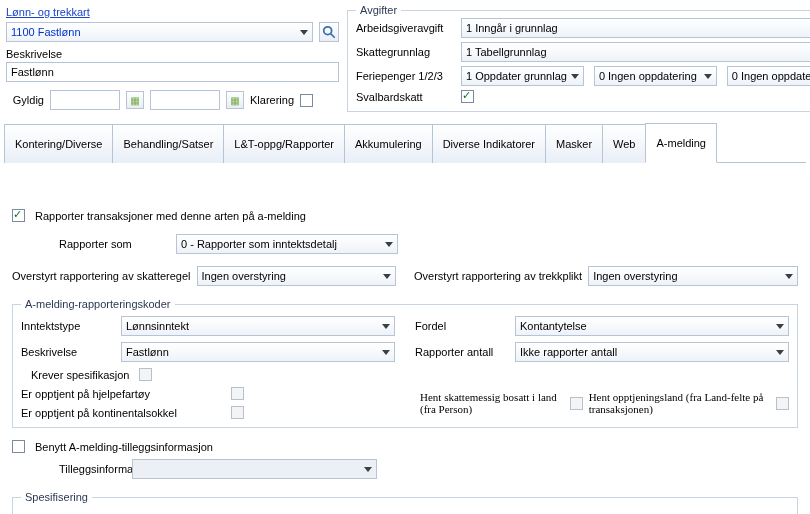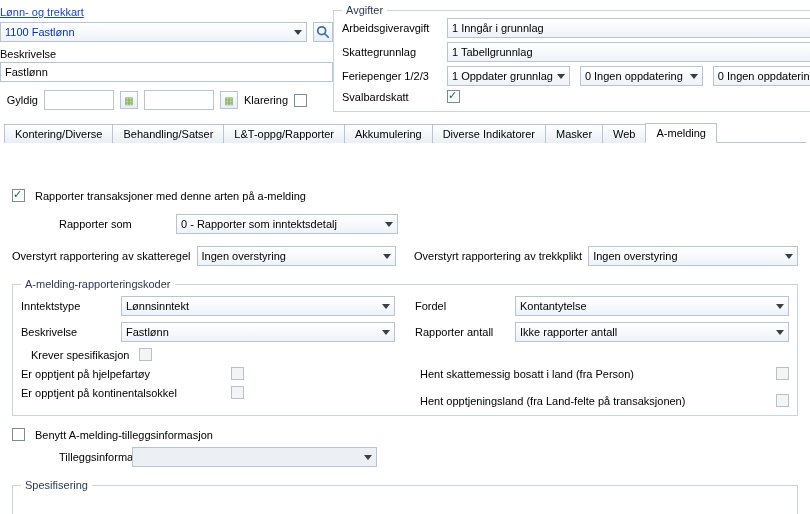--- a/index.html
+++ b/index.html
@@ -83,35 +83,35 @@
   }
   fieldset {
     border: 1px solid #c9d4e2;
     margin: 0;
     padding: 6px 8px 8px 8px;
   }
   fieldset > legend {
     padding: 0 4px;
     color: #2b3a52;
   }
-  .top { display: flex; padding: 4px 6px 6px 0; }
+  .top { display: flex; gap: 8px; padding: 4px 6px 6px 6px; }
   .top-left { flex: 0 0 333px; display: flex; flex-direction: column; gap: 2px; margin-top:2px;}
   .top-right { flex: 1; }
   .link-label { color: #1844c9; text-decoration: underline; cursor: pointer; margin-bottom:2px;}
   .tabs {
     display: flex;
     align-items: flex-end;
     border-bottom: 1px solid #b7c4d6;
     margin: 4px 4px 0 4px;
     gap: 0;
   }
   .tab {
     border: 1px solid #b7c4d6;
     border-bottom: none;
-    padding: 3px 10px;
+    padding: 13px 10px;
     background: linear-gradient(#fff,#e9eff7);
     margin-right: -1px;
     cursor: pointer;
     position: relative;
     top: 1px;
   }
   .tab.active {
     background: #fff;
     border-bottom: 1px solid #fff;
   }
@@ -266,21 +266,21 @@
         <div style="flex:1; display:flex; flex-direction:column; gap:6px;">
           <div class="form-line">
             <span style="width:200px;">Er opptjent på hjelpefartøy</span>
             <span class="checkbox-box disabled"></span>
           </div>
           <div class="form-line">
             <span style="width:200px;">Er opptjent på kontinentalsokkel</span>
             <span class="checkbox-box disabled"></span>
           </div>
         </div>
-        <div style="flex:1; display:flex; flex-direction:column; gap:14px;">
+        <div style="flex:1; display:flex; flex-direction:row; gap:6px;font-family:Liberation Serif, serif;">
           <div class="form-line">
             <span style="flex:1;">Hent skattemessig bosatt i land (fra Person)</span>
             <span class="checkbox-box disabled"></span>
           </div>
           <div class="form-line">
             <span style="flex:1;">Hent opptjeningsland (fra Land-felte på transaksjonen)</span>
             <span class="checkbox-box disabled"></span>
           </div>
         </div>
       </div>

